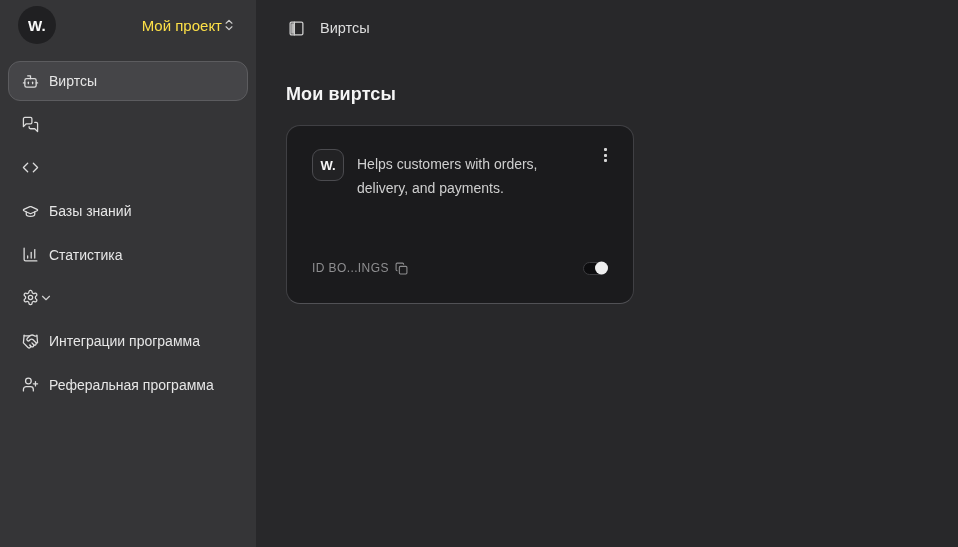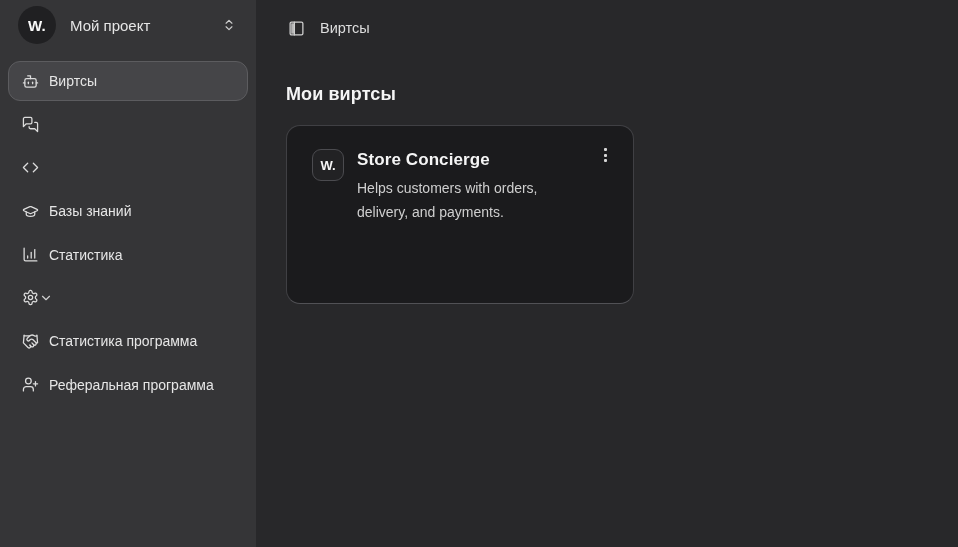--- a/index.html
+++ b/index.html
@@ -26,22 +26,22 @@
     border-radius: 10px; cursor: pointer;
   }
   .logo-circle {
     width: 38px; height: 38px; border-radius: 50%;
     background: #202022; color: #fafafa;
     display: flex; align-items: center; justify-content: center;
     font-weight: bold; font-size: 15px; letter-spacing: 0.2px;
     flex-shrink: 0;
   }
   .project-name {
-    margin-left: 14px; font-size: 15px; color: #e5e5e5;
-    flex: 1 1 auto; white-space: nowrap; overflow: hidden;
+    margin-left: 14px; font-size: 15px; color: #fde047;
+    flex: 1 1 auto; white-space: nowrap; overflow: hidden; text-align: right;
   }
   .icon-chevrons { color: #cfcfcf; display: flex; align-items: center; margin-right: 2px; }
 
   .nav { display: flex; flex-direction: column; }
   .nav-item {
     display: flex; align-items: center;
     height: 40px; margin-bottom: 3.4px;
     padding: 0 12px; border-radius: 12px;
     border: 1px solid transparent;
     cursor: pointer; color: #e6e6e6;
@@ -238,21 +238,21 @@
       <div class="nav-item">
         <span class="nav-icon">
           <svg width="17" height="17" viewBox="0 0 24 24" fill="none" stroke="currentColor" stroke-width="1.8" stroke-linecap="round" stroke-linejoin="round">
               <path d="m11 17 2 2a1 1 0 1 0 3-3"></path>
               <path d="m14 14 2.5 2.5a1 1 0 1 0 3-3l-3.88-3.88a3 3 0 0 0-4.24 0l-.88.88a1 1 0 1 1-3-3l2.81-2.81a5.79 5.79 0 0 1 7.06-.87l.47.28a2 2 0 0 0 1.42.25L21 4"></path>
               <path d="m21 3 1 11h-2"></path>
               <path d="M3 3 2 14l6.5 6.5a1 1 0 1 0 3-3"></path>
               <path d="M3 4h8"></path>
             </svg>
         </span>
-        <span class="nav-label">Статистика программа</span>
+        <span class="nav-label">Интеграции программа</span>
       </div>
 
       <div class="nav-item">
         <span class="nav-icon">
           <svg width="17" height="17" viewBox="0 0 24 24" fill="none" stroke="currentColor" stroke-width="1.8" stroke-linecap="round" stroke-linejoin="round">
               <path d="M16 21v-2a4 4 0 0 0-4-4H6a4 4 0 0 0-4 4v2"></path>
               <circle cx="9" cy="7" r="4"></circle>
               <line x1="19" x2="19" y1="8" y2="14"></line>
               <line x1="22" x2="16" y1="11" y2="11"></line>
             </svg>
@@ -279,29 +279,42 @@
     </header>
 
     <h1 class="page-title">Мои виртсы</h1>
 
     <section class="card">
       <div class="card-top">
         <div class="card-avatar">
           <span>W.</span>
         </div>
         <div class="card-text">
-          <div class="card-title">Store Concierge</div>
           <div class="card-desc">Helps customers with orders, delivery, and payments.</div>
         </div>
       </div>
 
       <button class="kebab">
         <span style="display:flex;flex-direction:column;gap:2.5px;align-items:center;">
           <span class="dot"></span>
             <span class="dot"></span>
             <span class="dot"></span>
         </span>
       </button>
 
+      <div class="card-footer">
+        <div class="id-wrap">
+          <span>ID BO...INGS</span>
+          <span class="copy-icon">
+            <svg width="13" height="13" viewBox="0 0 24 24" fill="none" stroke="currentColor" stroke-width="2" stroke-linecap="round" stroke-linejoin="round">
+                <rect width="14" height="14" x="8" y="8" rx="2"></rect>
+                <path d="M4 16c-1.1 0-2-.9-2-2V4c0-1.1.9-2 2-2h10c1.1 0 2 .9 2 2"></path>
+              </svg>
+          </span>
+        </div>
+        <div class="toggle on">
+          <span class="knob"></span>
+        </div>
+      </div>
     </section>
 
   </main>
 </div>
 
 </body></html>

